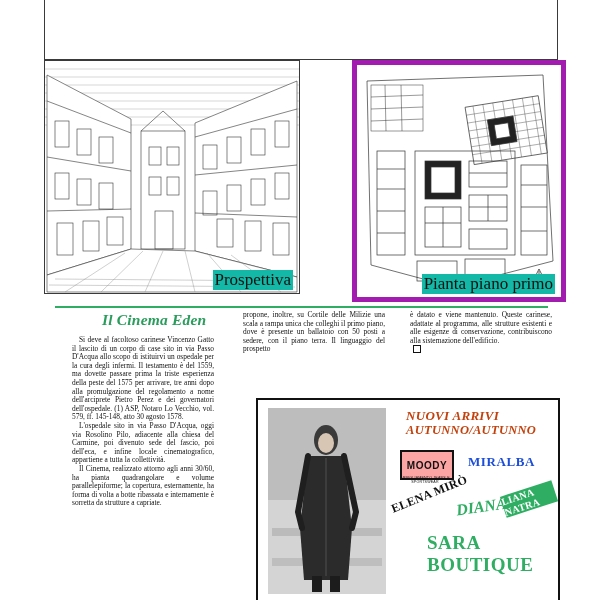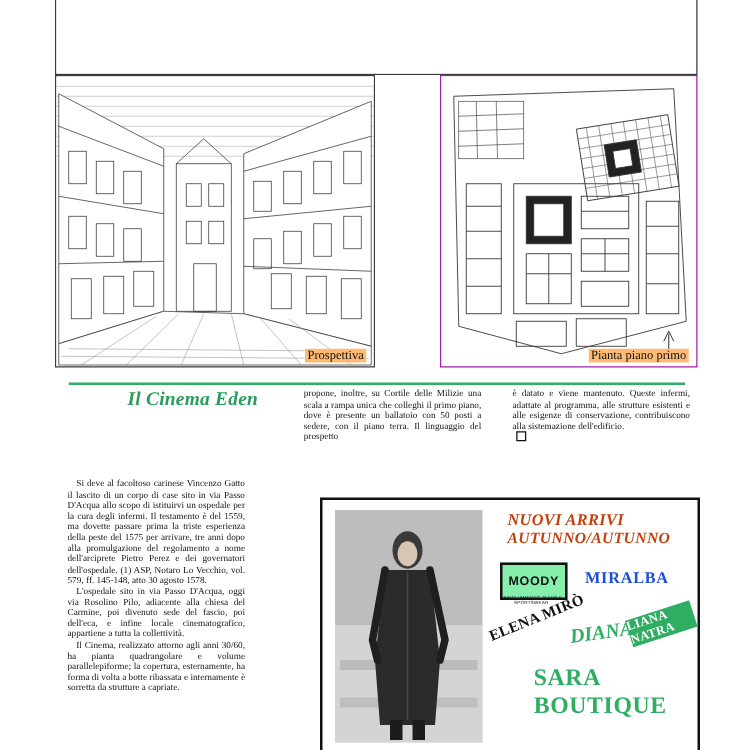--- a/index.html
+++ b/index.html
@@ -18,46 +18,46 @@
   }
   .elev{position:absolute;left:0;top:0;width:512px;height:114px;}
 
   
   .fig-persp{
     position:absolute;left:44px;top:60px;width:254px;height:232px;
     border:1px solid #3a3a3a;background:#fff;overflow:hidden;
   }
   .fig-plan{
     position:absolute;left:352px;top:60px;width:204px;height:232px;
-    border:1px solid #a21caf;background:#fff;overflow:hidden;
+    border:5px solid #a21caf;background:#fff;overflow:hidden;
   }
   .fig-cap{
     position:absolute;bottom:3px;right:6px;
-    font-family:"Liberation Serif",serif;font-size:10px;color:#111;
-    background:#fdba74;padding:0 2px;
+    font-family:"Liberation Serif",serif;font-size:17px;color:#111;
+    background:#14b8a6;padding:0 2px;
   }
 
   
   .green-rule{
     position:absolute;left:55px;top:306px;width:493px;height:2px;
     background:#2fae63;
   }
   .art-title{
     position:absolute;left:62px;top:311px;
     font-family:"Liberation Serif",serif;font-style:italic;font-weight:bold;
     font-size:15.5px;color:#2a9d5c;letter-spacing:.2px;margin-left:40px;
   }
   .col{
     position:absolute;
     font-family:"Liberation Serif",serif;
     font-size:7.4px;line-height:8.6px;text-align:justify;color:#111;
   }
   .col p{margin:0;text-indent:7px;}
   .col p.noind{text-indent:0;}
-  .col1{left:54px;top:336px;width:142px;margin-top:47px;}
+  .col1{left:72px;top:336px;width:142px;}
   .col2{left:243px;top:311px;width:142px;}
   .col3{left:410px;top:311px;width:142px;}
   .endmark{
     display:inline-block;width:6px;height:6px;border:1px solid #111;
     margin-left:3px;vertical-align:-1px;
   }
 
   
   .ad{
     position:absolute;left:256px;top:398px;width:300px;height:202px;
@@ -72,21 +72,21 @@
   .ad-head1,.ad-head2{
     position:absolute;left:12px;
     font-family:"Liberation Serif",serif;font-weight:bold;font-style:italic;
     color:#c2410c;font-size:13px;letter-spacing:.3px;
   }
   .ad-head1{top:2px;}
   .ad-head2{top:17px;font-size:12.5px;}
 
   .brand-moody{
     position:absolute;left:6px;top:44px;width:50px;height:26px;
-    border:2px solid #111;background:#86efac;
+    border:2px solid #111;background:#fca5a5;
     display:flex;align-items:center;justify-content:center;
     font-family:"Liberation Sans",sans-serif;font-weight:bold;font-size:10px;
     letter-spacing:.5px;
   }
   .moody-sub{
     position:absolute;left:6px;top:70px;width:50px;
     text-align:center;font-family:"Liberation Sans",sans-serif;
     font-size:3.6px;line-height:4.4px;color:#111;letter-spacing:.2px;
   }
   .brand-miralba{
@@ -288,21 +288,21 @@
     <p>Si deve al facoltoso carinese Vincenzo Gatto il lascito di un corpo di case sito in via Passo D'Acqua allo scopo di istituirvi un ospedale per la cura degli infermi. Il testamento è del 1559, ma dovette passare prima la triste esperienza della peste del 1575 per arrivare, tre anni dopo alla promulgazione del regolamento a nome dell'arciprete Pietro Perez e dei governatori dell'ospedale. (1) ASP, Notaro Lo Vecchio, vol. 579, ff. 145-148, atto 30 agosto 1578.</p>
     <p>L'ospedale sito in via Passo D'Acqua, oggi via Rosolino Pilo, adiacente alla chiesa del Carmine, poi divenuto sede del fascio, poi dell'eca, e infine locale cinematografico, appartiene a tutta la collettività.</p>
     <p>Il Cinema, realizzato attorno agli anni 30/60, ha pianta quadrangolare e volume parallelepiforme; la copertura, esternamente, ha forma di volta a botte ribassata e internamente è sorretta da strutture a capriate.</p>
   </div>
 
   <div class="col col2">
     <p class="noind">propone, inoltre, su Cortile delle Milizie una scala a rampa unica che colleghi il primo piano, dove è presente un ballatoio con 50 posti a sedere, con il piano terra. Il linguaggio del prospetto</p>
   </div>
 
   <div class="col col3">
-    <p class="noind">è datato e viene mantenuto. Queste infermi, adattate al programma, alle strutture esistenti e alle esigenze di conservazione, contribuiscono alla sistemazione dell'edificio.</p>
+    <p class="noind">è datato e viene mantenuto. Queste carinese, adattate al programma, alle strutture esistenti e alle esigenze di conservazione, contribuiscono alla sistemazione dell'edificio.</p>
     <span class="endmark"></span>
   </div>
 
   <div class="ad">
 
     <div class="ad-photo">
       <svg viewBox="0 0 118 186" width="118" height="186" xmlns="http://www.w3.org/2000/svg">
         <rect x="0" y="0" width="118" height="186" fill="#c9c9c9"></rect>
         <rect x="0" y="0" width="118" height="92" fill="#bdbdbd"></rect>
         <rect x="0" y="92" width="118" height="94" fill="#d4d4d4"></rect>

